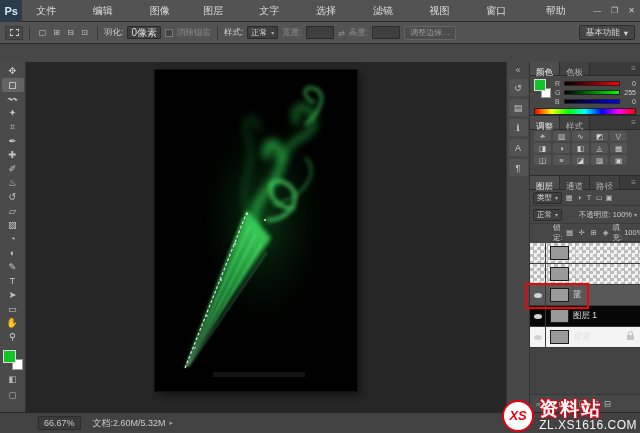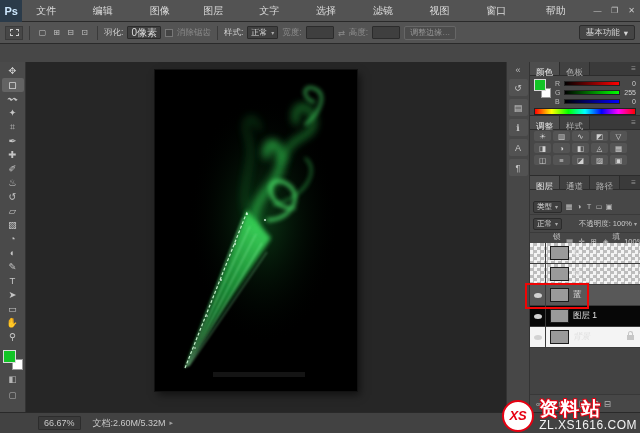--- a/index.html
+++ b/index.html
@@ -91,21 +91,21 @@
   .slider-bar{flex:1;height:5px;border:1px solid #222;background:linear-gradient(to right,#000,var(--c,#0f0));}
   .slider-val{font-size:7px;color:#cfcfcf;width:13px;text-align:right;}
   .spectrum{height:7px;margin:2px 4px 0 4px;border:1px solid #222;
     background:linear-gradient(to right,#f00,#ff0,#0f0,#0ff,#00f,#f0f,#f00);}
 
   .adjust-title{font-size:8.5px;color:#c9c9c9;padding:2px 5px 1px 5px;}
   .adjust-grid{display:flex;flex-wrap:wrap;gap:2px;padding:1px 4px;}
   .adjust-icon{width:17px;height:10px;background:#545454;border-radius:2px;font-size:7.5px;color:#d2d2d2;
     display:flex;align-items:center;justify-content:center;font-style:normal;}
 
-  .l-filter{height:16px;display:flex;align-items:center;gap:2px;padding:0 3px;border-bottom:1px solid #3a3a3a;margin-top:9px;}
+  .l-filter{height:16px;display:flex;align-items:center;gap:2px;padding:0 3px;border-bottom:1px solid #3a3a3a;}
   .mini-select{background:#3f3f3f;border:1px solid #2b2b2b;border-radius:2px;height:12px;
     display:inline-flex;align-items:center;gap:3px;padding:0 3px;font-size:7.5px;color:#ddd;}
   .mini-select .chev{font-size:6px;color:#aaa;}
   .tiny-icon{font-size:7.5px;color:#bdbdbd;width:10px;text-align:center;font-style:normal;}
   .l-blend{height:18px;display:flex;align-items:center;gap:3px;padding:0 3px;border-bottom:1px solid #3a3a3a;font-size:7.5px;color:#c9c9c9;}
   .l-lock{height:18px;display:flex;align-items:center;gap:2px;padding:0 3px;border-bottom:1px solid #3a3a3a;font-size:7.5px;color:#c9c9c9;margin-left:20px;}
   .l-right{margin-left:auto;display:inline-flex;align-items:center;gap:2px;}
   .l-list{position:absolute;left:0;right:0;top:67px;bottom:18px;background:#434343;overflow:hidden;}
   .layer-row{height:21px;display:flex;align-items:center;border-bottom:1px solid #3a3a3a;background:#4a4a4a;}
   .layer-row.selected{background:#585858;}

